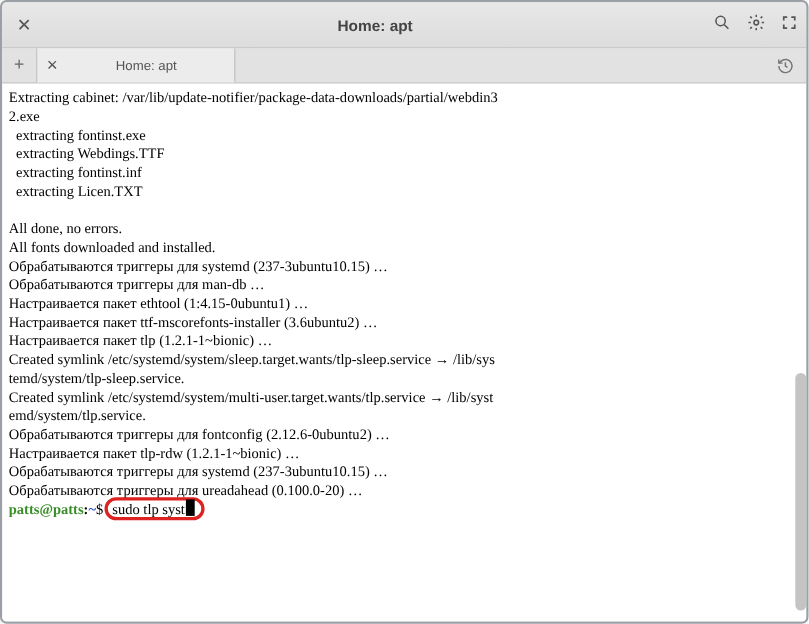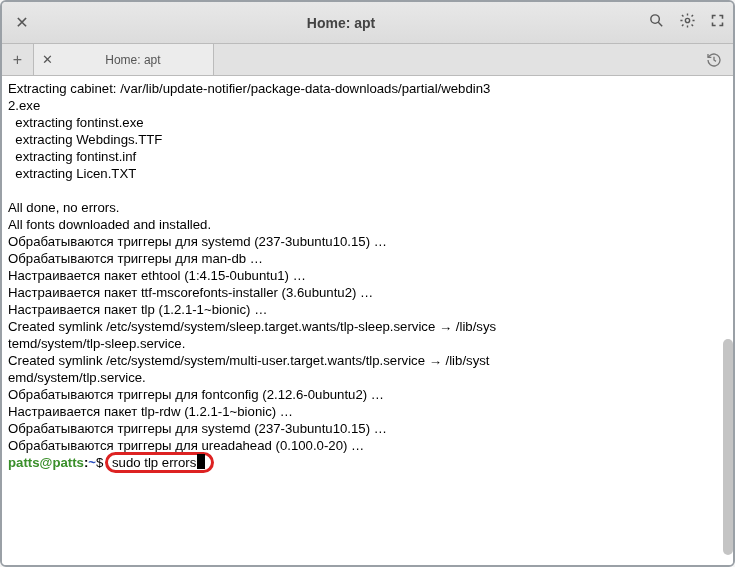--- a/index.html
+++ b/index.html
@@ -81,21 +81,21 @@
     align-items: center;
     justify-content: center;
     color: #777;
     cursor: pointer;
     font-size: 15px;
   }
   .terminal {
     background: #fff;
     height: calc(100% - 74px);
     padding: 4px 6px;
-    font-family: Liberation Sans, sans-serif;
+    font-family: Liberation Serif, serif;
     font-size: 13.2px;
     line-height: 17px;
     color: #000;
     white-space: pre;
     overflow: hidden;
     position: relative;
   }
   .prompt-line { display: inline; }
   .p-user { color: #3a8f2a; font-weight: bold; }
   .p-at   { color: #3a8f2a; font-weight: bold; }
@@ -194,17 +194,17 @@
 Настраивается пакет ttf-mscorefonts-installer (3.6ubuntu2) …
 Настраивается пакет tlp (1.2.1-1~bionic) …
 Created symlink /etc/systemd/system/sleep.target.wants/tlp-sleep.service → /lib/sys
 temd/system/tlp-sleep.service.
 Created symlink /etc/systemd/system/multi-user.target.wants/tlp.service → /lib/syst
 emd/system/tlp.service.
 Обрабатываются триггеры для fontconfig (2.12.6-0ubuntu2) …
 Настраивается пакет tlp-rdw (1.2.1-1~bionic) …
 Обрабатываются триггеры для systemd (237-3ubuntu10.15) …
 Обрабатываются триггеры для ureadahead (0.100.0-20) …
-</div><span class="prompt-line"><span class="p-user">patts</span><span class="p-at">@</span><span class="p-host">patts</span><span class="p-colon">:</span><span class="p-path">~</span><span class="p-doll">$</span> </span><span class="cmd-wrap"><span class="cmd-highlight"><span>sudo tlp errors</span><span class="cursor"></span></span></span></div>
+</div><span class="prompt-line"><span class="p-user">patts</span><span class="p-at">@</span><span class="p-host">patts</span><span class="p-colon">:</span><span class="p-path">~</span><span class="p-doll">$</span> </span><span class="cmd-wrap"><span class="cmd-highlight"><span>sudo tlp syst</span><span class="cursor"></span></span></span></div>
 
 <div class="scrollbar">
   <div class="scroll-thumb" id="scroll-thumb" style="top: 54%; height: 44%;"></div>
 </div>
 
 </body></html>

